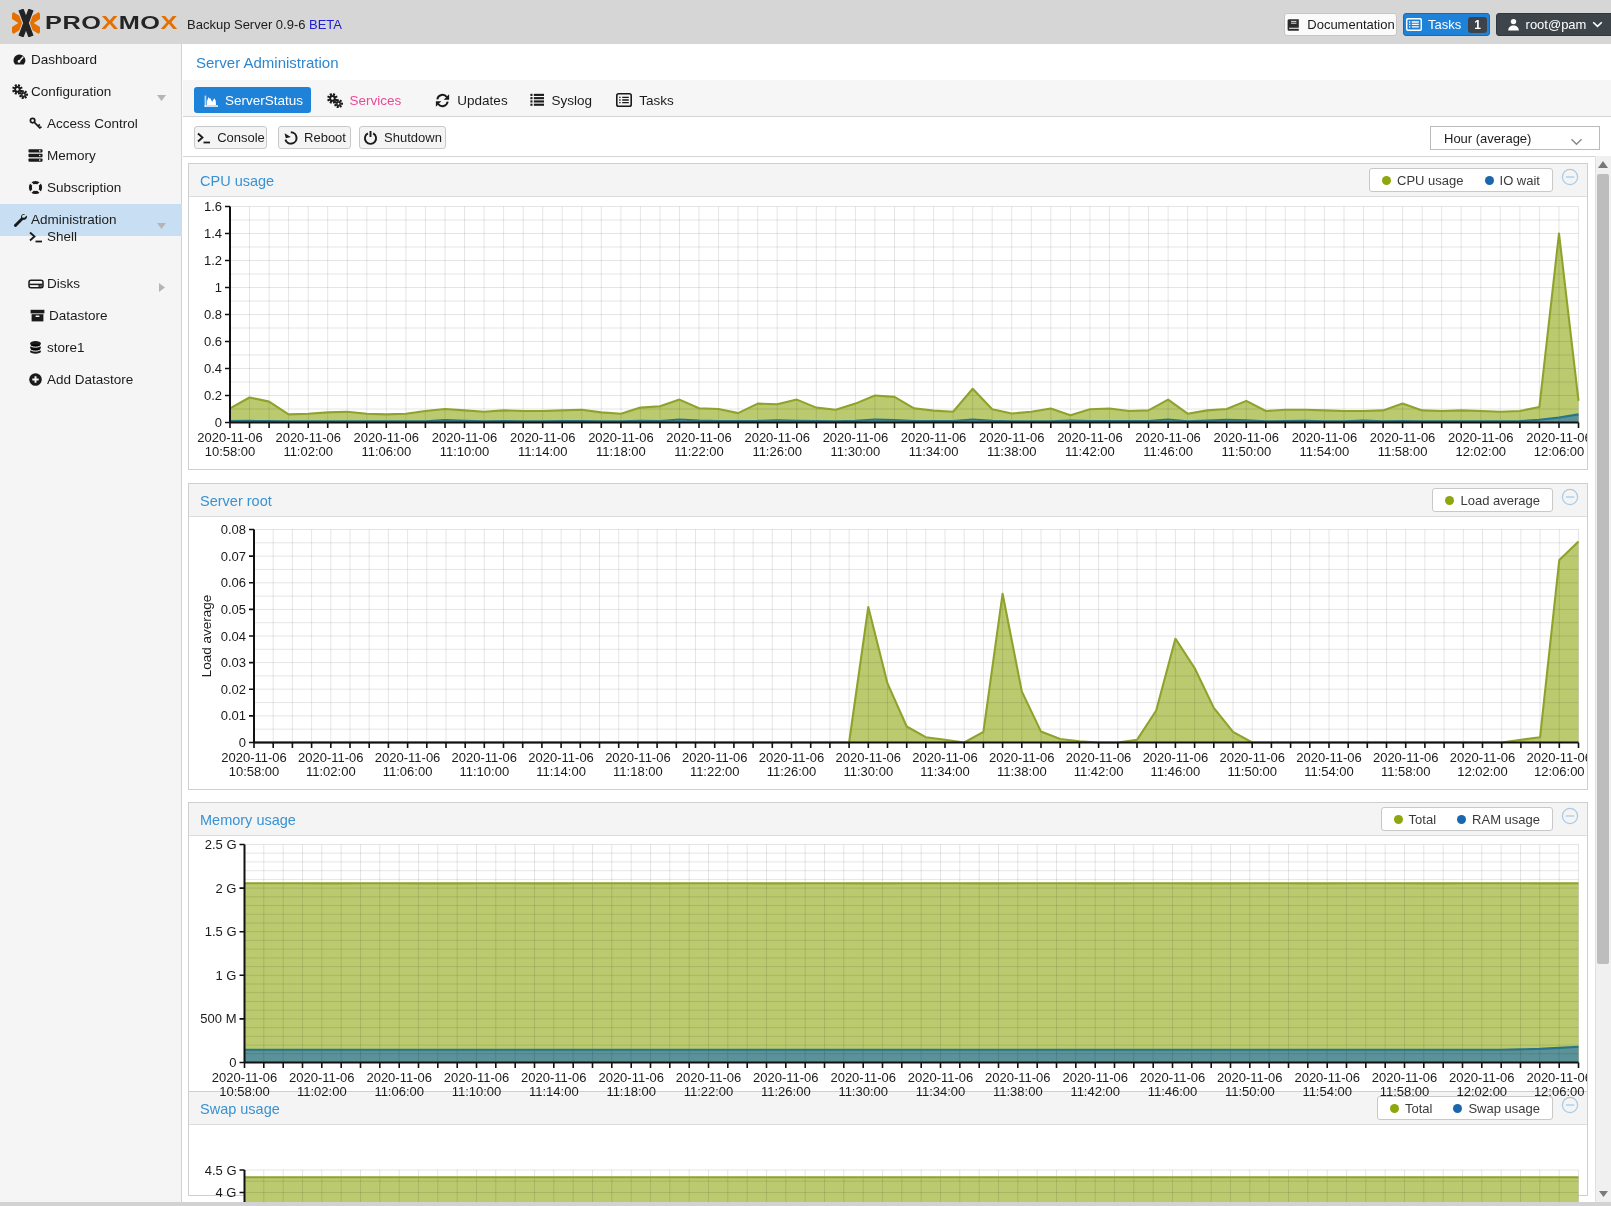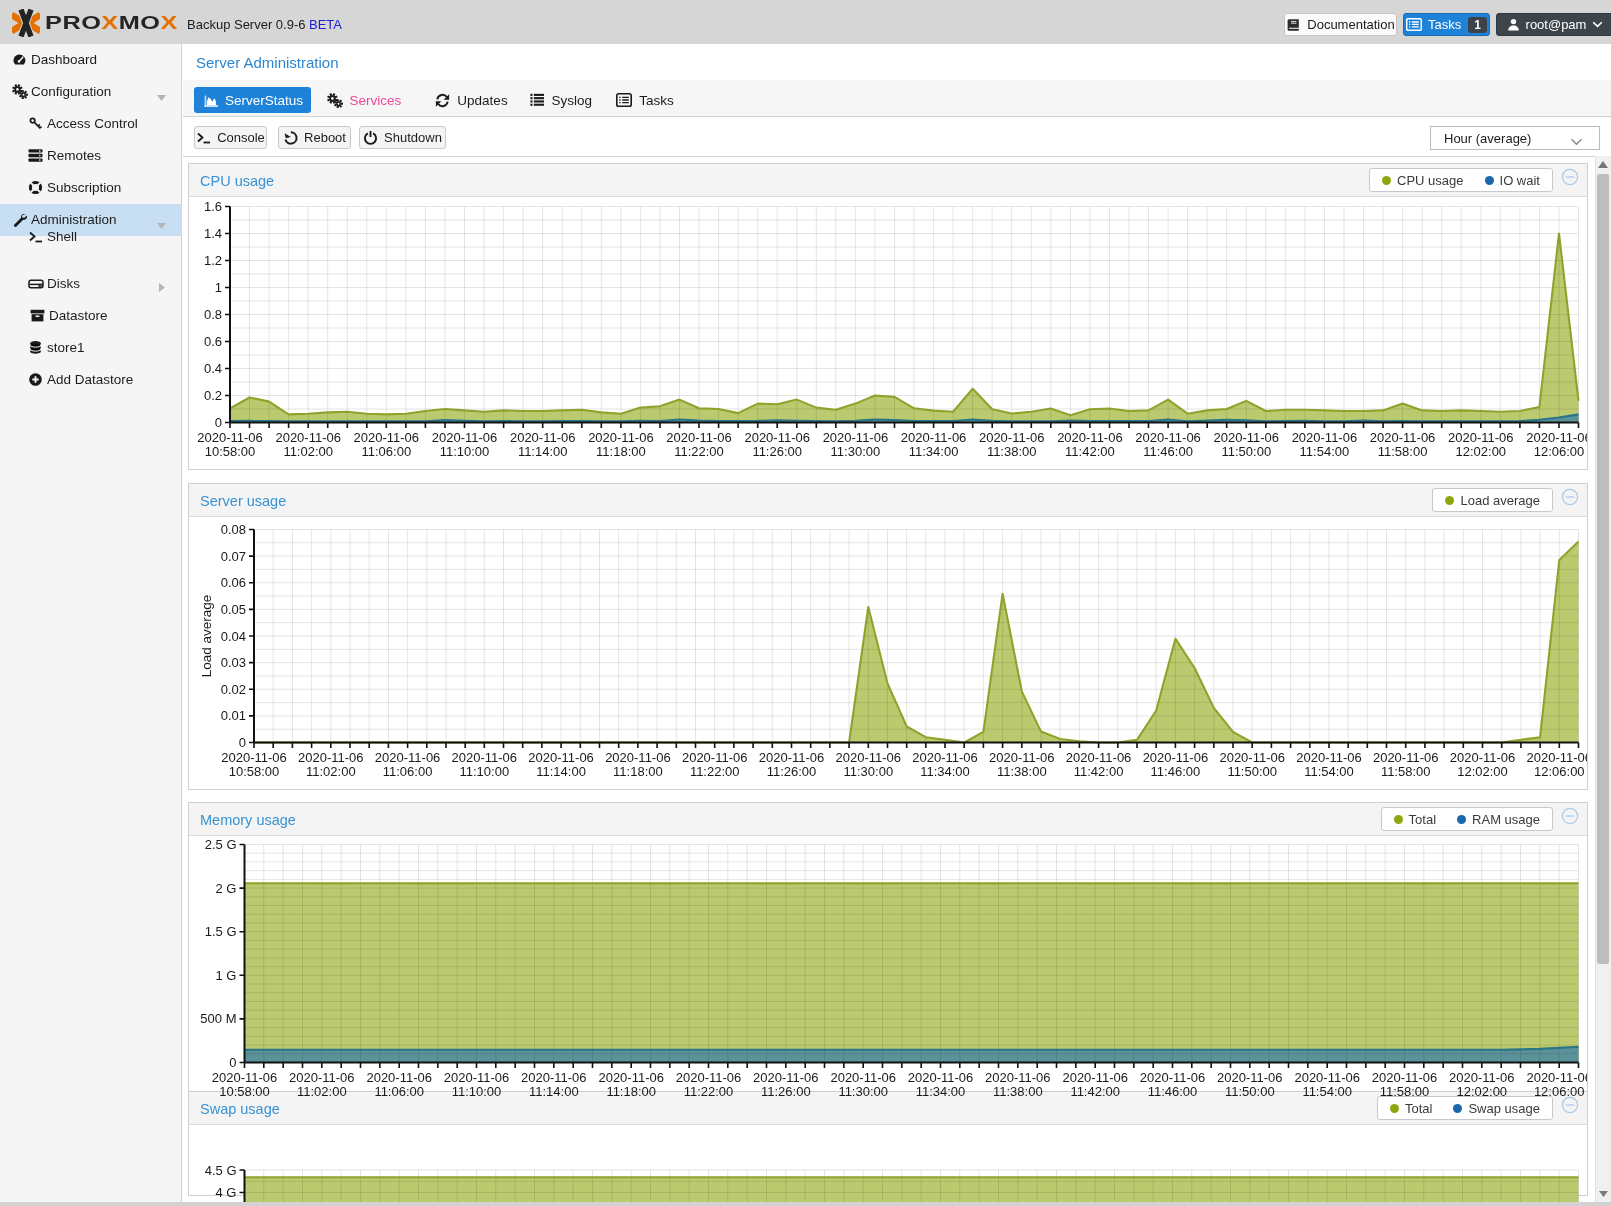--- a/index.html
+++ b/index.html
@@ -92,21 +92,21 @@
         </g>
         <g>
           <rect x="0.5" y="5.8" width="14" height="3.4" rx="0.8" fill="#1a1a1a"></rect>
           <circle cx="11.8" cy="7.5" r="0.8" fill="#f5f5f5"></circle>
         </g>
         <g>
           <rect x="0.5" y="10.4" width="14" height="3.4" rx="0.8" fill="#1a1a1a"></rect>
           <circle cx="11.8" cy="12.1" r="0.8" fill="#f5f5f5"></circle>
         </g>
       </svg></span>
-    <span class="txt" style="position:absolute;left:47px;top:8px">Remotes</span>
+    <span class="txt" style="position:absolute;left:47px;top:8px">Memory</span>
   </div>
 <div class="srow" style="top:172px;">
     <span style="position:absolute;left:28px;top:8px"><svg width="15" height="15" viewBox="0 0 15 15" style="">
         <g stroke="#1a1a1a" fill="none">
           <circle cx="7.5" cy="7.5" r="5.1" stroke-width="3"></circle>
         </g>
         <g stroke="#f5f5f5" stroke-width="2">
           <path d="M2.6 2.6 5.3 5.3M12.4 2.6 9.7 5.3M2.6 12.4 5.3 9.7M12.4 12.4 9.7 9.7"></path>
         </g>
       </svg></span>
@@ -276,21 +276,21 @@
         <span class="litem"><span class="dot" style="background:#1b67ad"></span>IO wait</span>
       </div>
       <svg width="18" height="18" viewBox="0 0 18 18" style="position:absolute;left:1372px;top:4px">
         <circle cx="9" cy="9" r="7.6" fill="none" stroke="#a9cbe9" stroke-width="1.3"></circle>
         <path d="M4.8 9h8.4" stroke="#a9cbe9" stroke-width="1.3"></path>
       </svg>
     </div>
   </div>
 <div class="panel" style="top:483px;height:307px">
     <div class="phead">
-      <span class="ptitle">Server usage</span>
+      <span class="ptitle">Server root</span>
       <div class="legend" style="right:34px;top:4px">
         <span class="litem"><span class="dot" style="background:#8ea70e"></span>Load average</span>
       </div>
       <svg width="18" height="18" viewBox="0 0 18 18" style="position:absolute;left:1372px;top:4px">
         <circle cx="9" cy="9" r="7.6" fill="none" stroke="#a9cbe9" stroke-width="1.3"></circle>
         <path d="M4.8 9h8.4" stroke="#a9cbe9" stroke-width="1.3"></path>
       </svg>
     </div>
   </div>
 <div class="panel" style="top:802px;height:308px">

